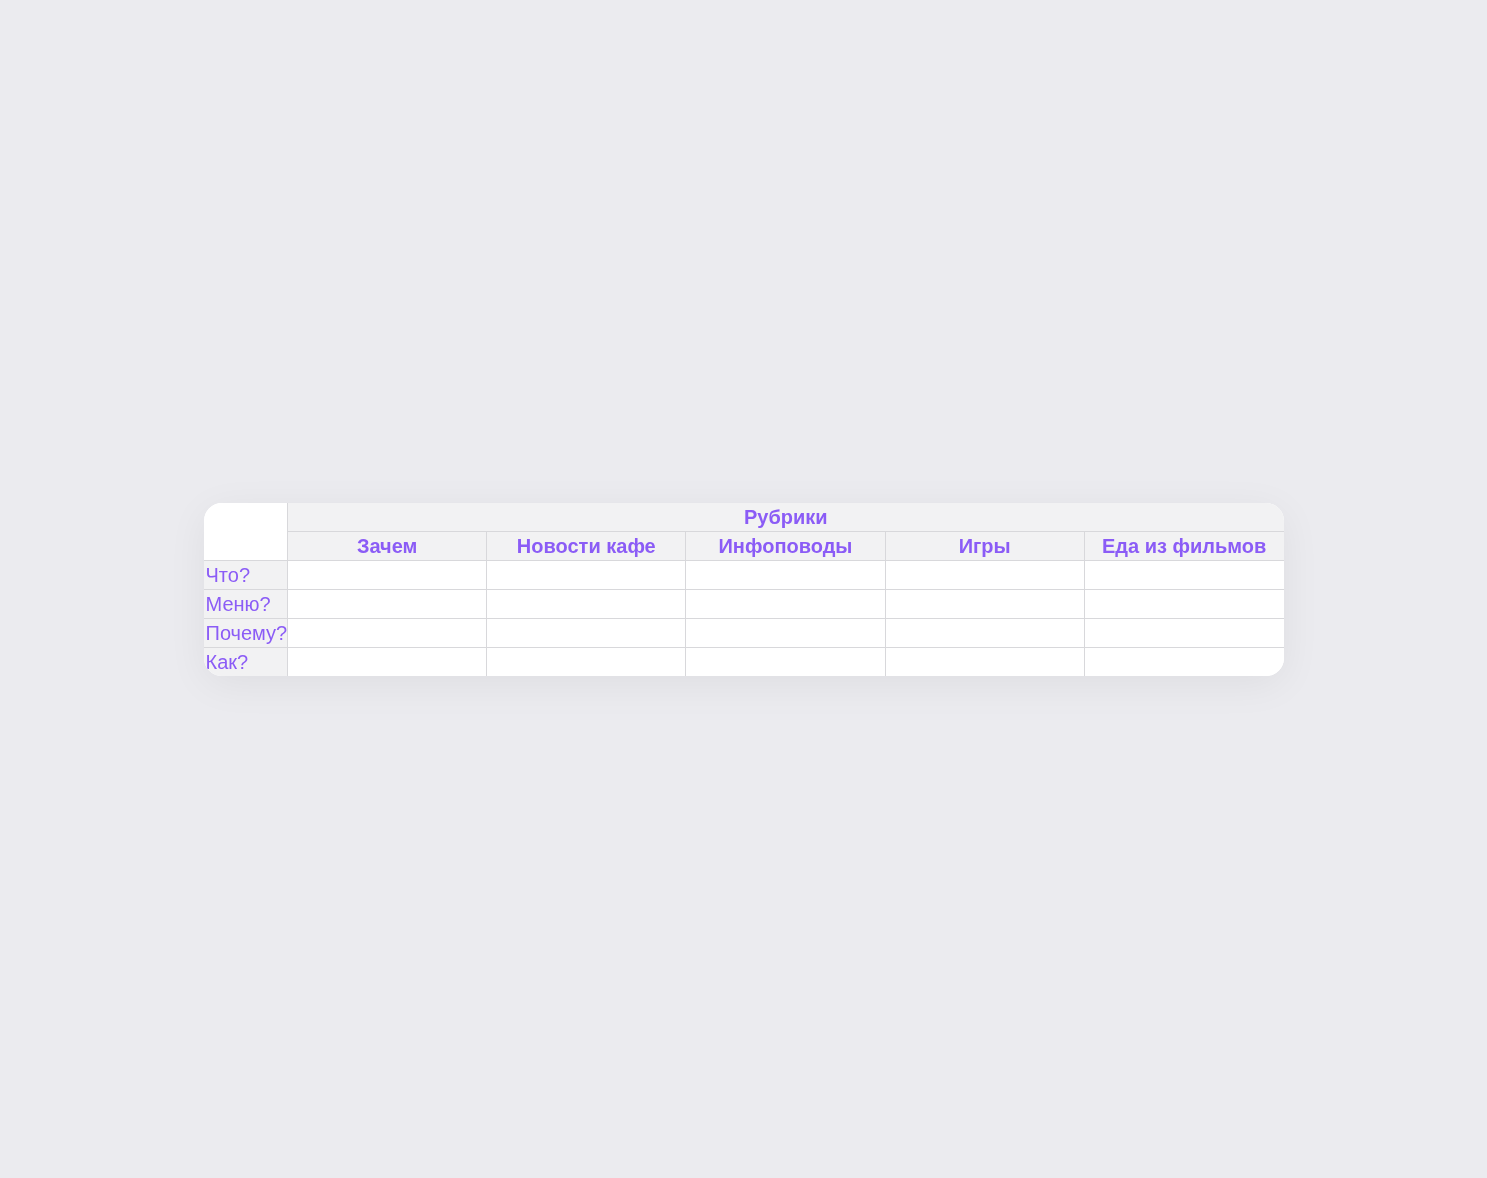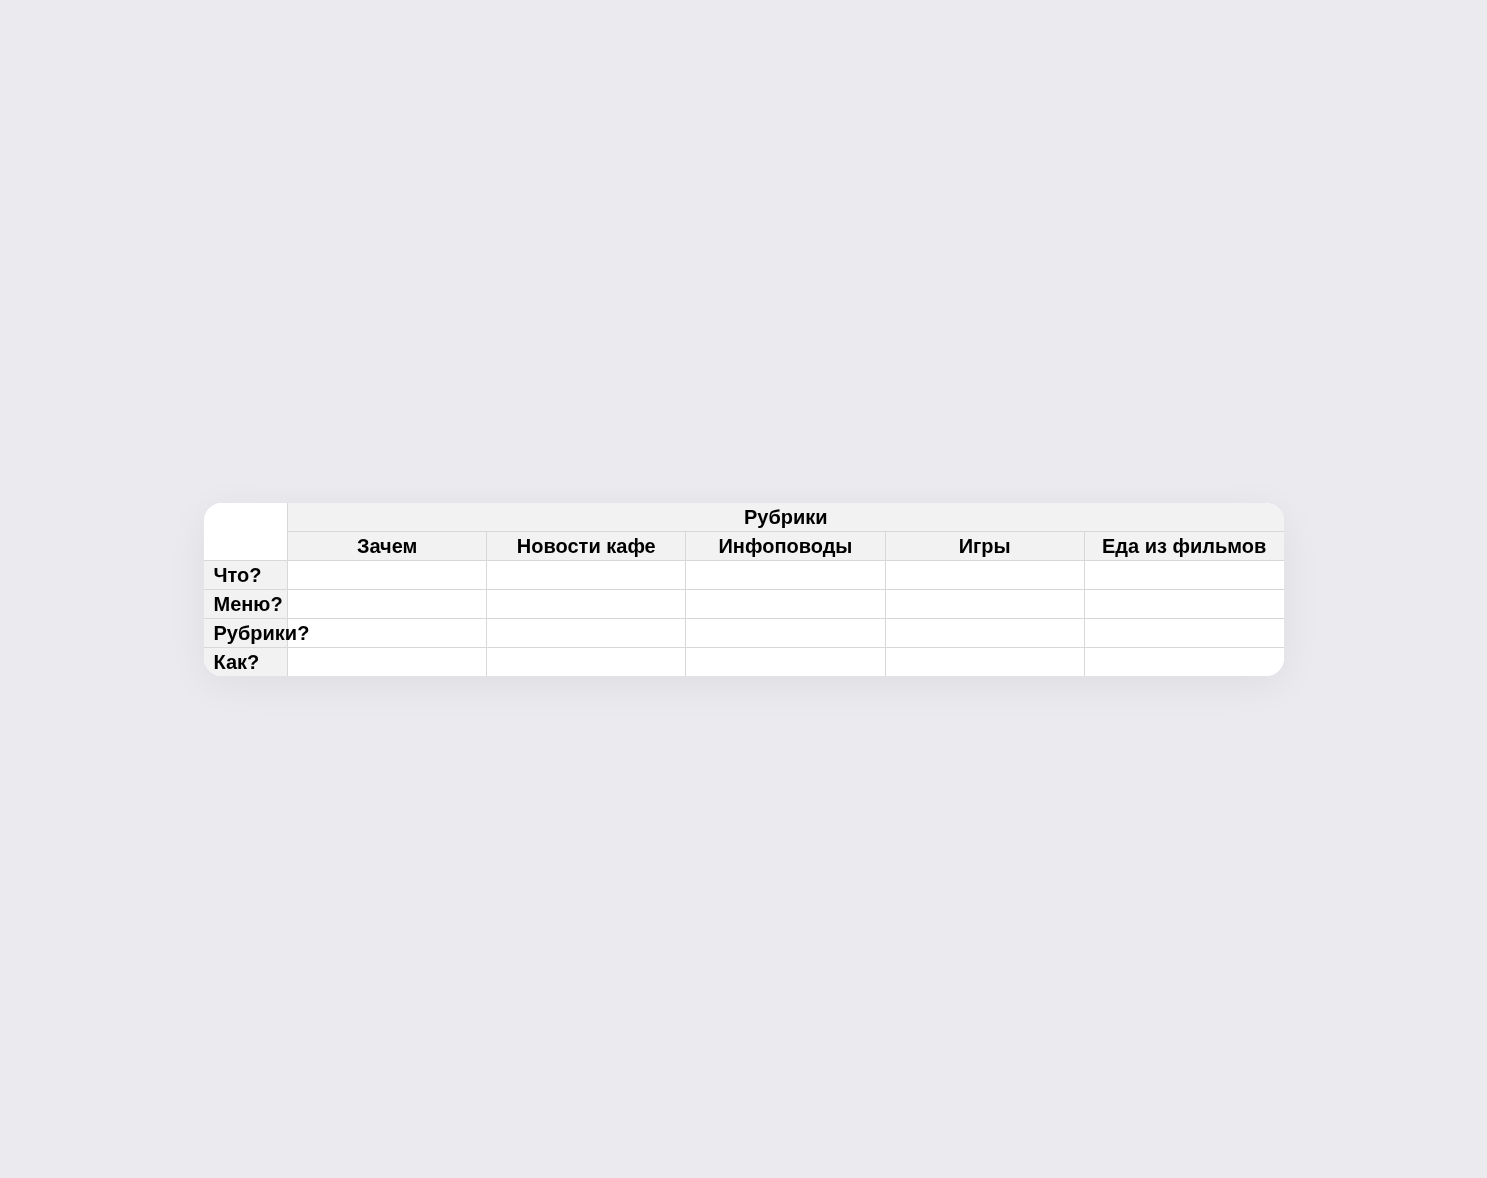--- a/index.html
+++ b/index.html
@@ -24,35 +24,35 @@
       overflow: hidden;
     }
     table {
       width: 100%;
       border-collapse: collapse;
       table-layout: fixed;
     }
     th, td {
       border: 1px solid #d8d8db;
       font-size: 20px;
-      color: #000000;
+      color: #8b5cf6;
       height: 28px;
       line-height: 1.2;
       padding: 2px 6px;
     }
     th {
       background: #f2f2f3;
       font-weight: 700;
       text-align: center;
     }
     th.rowhead, td.rowhead {
       background: #f2f2f3;
-      font-weight: 700;
+      font-weight: 400;
       text-align: left;
-      padding-left: 10px;
+      padding-left: 2px;
       white-space: nowrap;
       width: 84px;
     }
     th.corner {
       background: #fff;
       border-top: none;
       border-left: none;
     }
     td.cell {
       background: #fff;
@@ -102,21 +102,21 @@
       </tr>
       <tr>
         <td class="rowhead">Меню?</td>
         <td class="cell"></td>
         <td class="cell"></td>
         <td class="cell"></td>
         <td class="cell"></td>
         <td class="cell"></td>
       </tr>
       <tr>
-        <td class="rowhead">Рубрики?</td>
+        <td class="rowhead">Почему?</td>
         <td class="cell"></td>
         <td class="cell"></td>
         <td class="cell"></td>
         <td class="cell"></td>
         <td class="cell"></td>
       </tr>
       <tr>
         <td class="rowhead">Как?</td>
         <td class="cell"></td>
         <td class="cell"></td>

